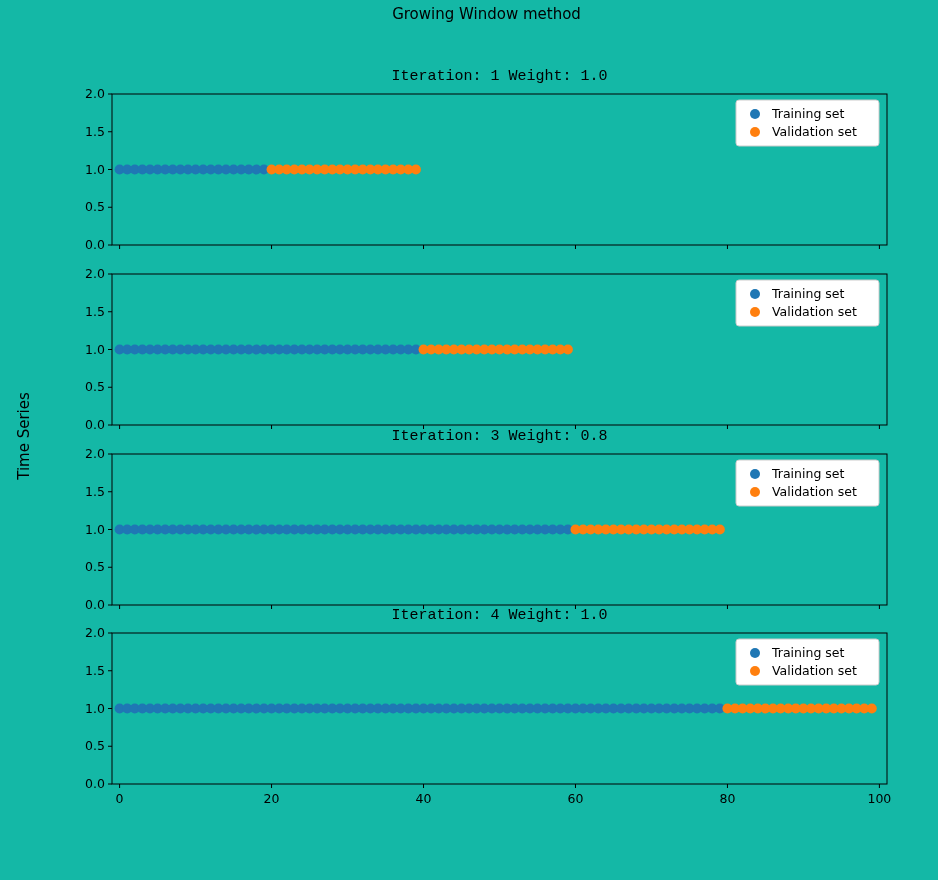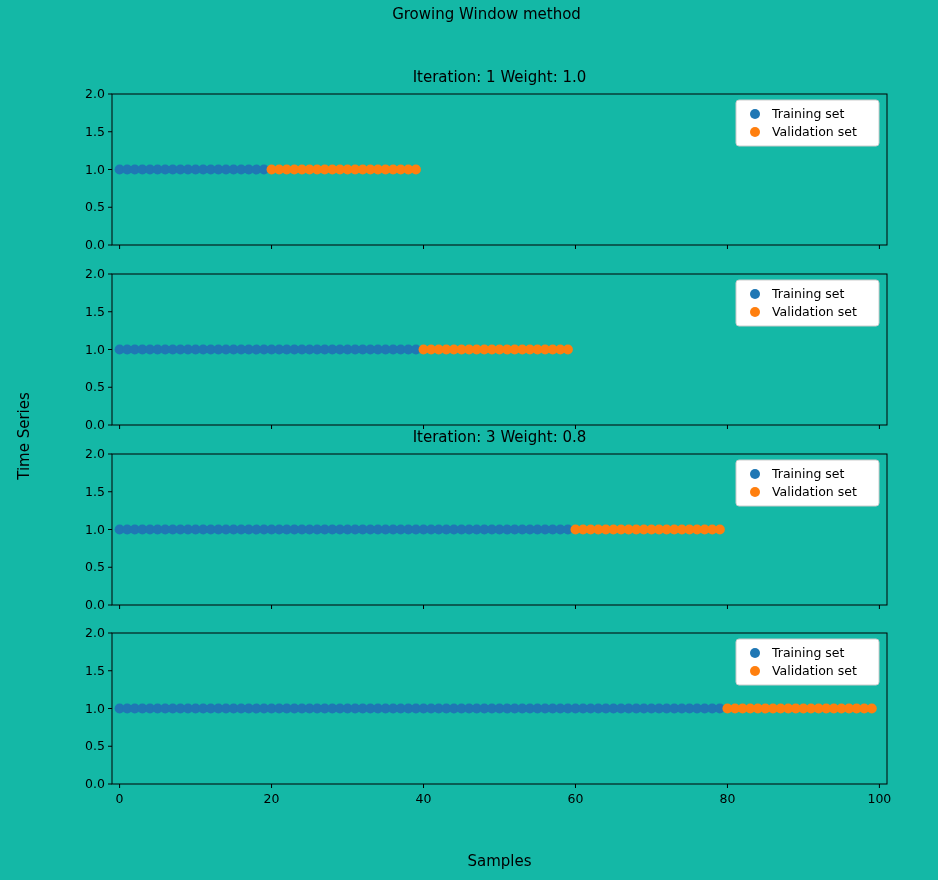--- a/index.html
+++ b/index.html
@@ -9,21 +9,21 @@
     background:#14b8a6;
     font-family:"DejaVu Sans",sans-serif;
     overflow:hidden;
   }
   .fig-title{
     position:absolute;top:5px;left:30px;width:913px;
     text-align:center;font-size:15px;color:#000;
   }
   .subplot-title{
     position:absolute;left:112px;width:775px;
-    text-align:center;font-size:15px;color:#000;
+    text-align:center;font-size:15px;color:#000;font-family:Liberation Mono, monospace;
   }
   .x-label{
     position:absolute;left:112px;width:775px;top:852px;
     text-align:center;font-size:15px;color:#000;
   }
   .y-label{
     position:absolute;left:24px;top:436px;
     transform:translate(-50%,-50%) rotate(-90deg);
     font-size:15px;color:#000;white-space:nowrap;
   }
@@ -31,20 +31,21 @@
   svg text{font-family:"DejaVu Sans",sans-serif;fill:#000;}
 </style>
 </head>
 <body>
 
 <div class="figure">
   <div class="fig-title">Growing Window method</div>
 
   <div class="subplot-title" style="top:68px">Iteration: 1 Weight: 1.0</div>
   <div class="subplot-title" style="top:428px">Iteration: 3 Weight: 0.8</div>
+  <div class="subplot-title" style="top:607px">Iteration: 4 Weight: 1.0</div>
 
   <svg class="canvas" width="938" height="880">
     <g>
         <rect x="112" y="94" width="775" height="151" fill="none" stroke="#000000" stroke-width="1"></rect>
         <line x1="108" y1="245" x2="112" y2="245" stroke="#000000" stroke-width="1"></line>
         <text x="105" y="249.2" text-anchor="end" font-size="12.5">0.0</text>
         <line x1="108" y1="207.25" x2="112" y2="207.25" stroke="#000000" stroke-width="1"></line>
         <text x="105" y="211.45" text-anchor="end" font-size="12.5">0.5</text>
         <line x1="108" y1="169.5" x2="112" y2="169.5" stroke="#000000" stroke-width="1"></line>
         <text x="105" y="173.7" text-anchor="end" font-size="12.5">1.0</text>
@@ -418,14 +419,13 @@
         <circle cx="871.8039215686274" cy="708.5" r="5" fill="#ff7f0e"></circle>
         <rect x="736" y="639" width="143" height="46" rx="3" fill="#ffffff" stroke="#cccccc" stroke-width="1"></rect>
         <circle cx="755" cy="653" r="5" fill="#1f77b4"></circle>
         <text x="772" y="657.2" font-size="12.5">Training set</text>
         <circle cx="755" cy="671" r="5" fill="#ff7f0e"></circle>
         <text x="772" y="675.2" font-size="12.5">Validation set</text>
       </g>
   </svg>
 
   <div class="y-label">Time Series</div>
-  <div class="x-label">Samples</div>
 </div>
 
 </body></html>

